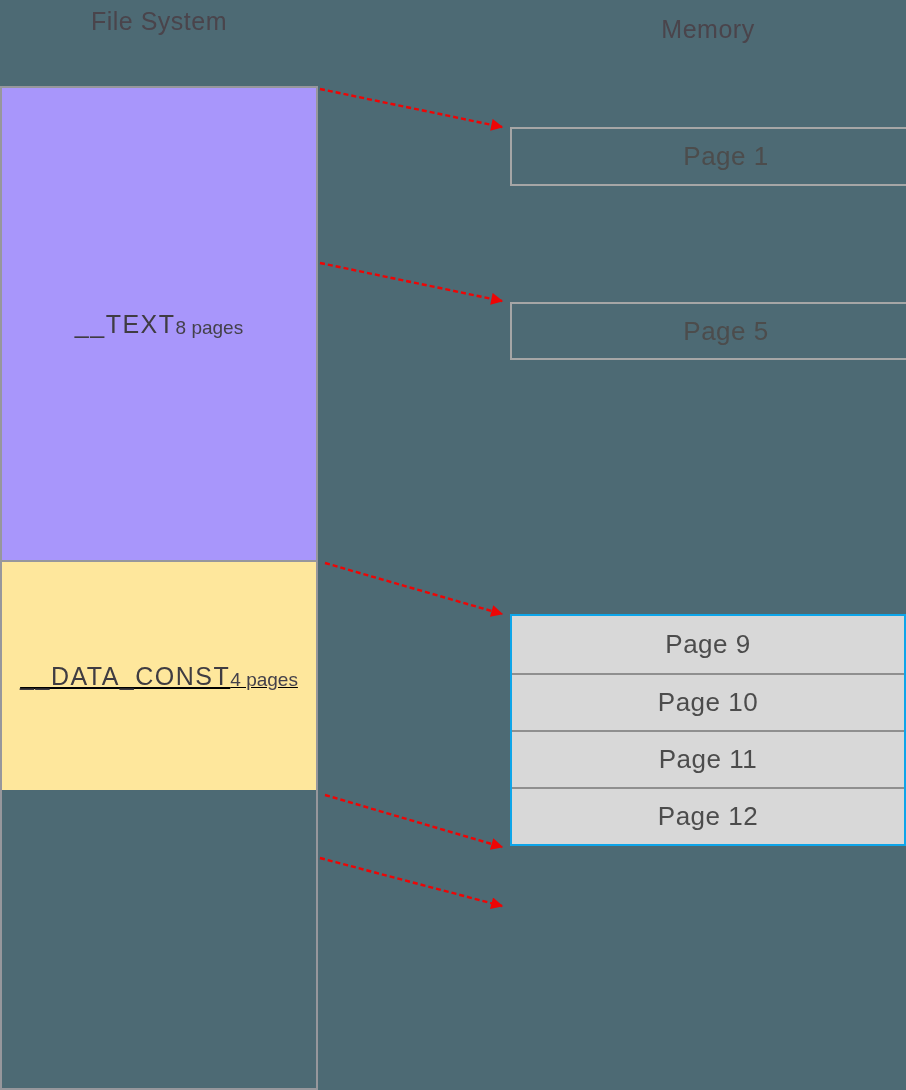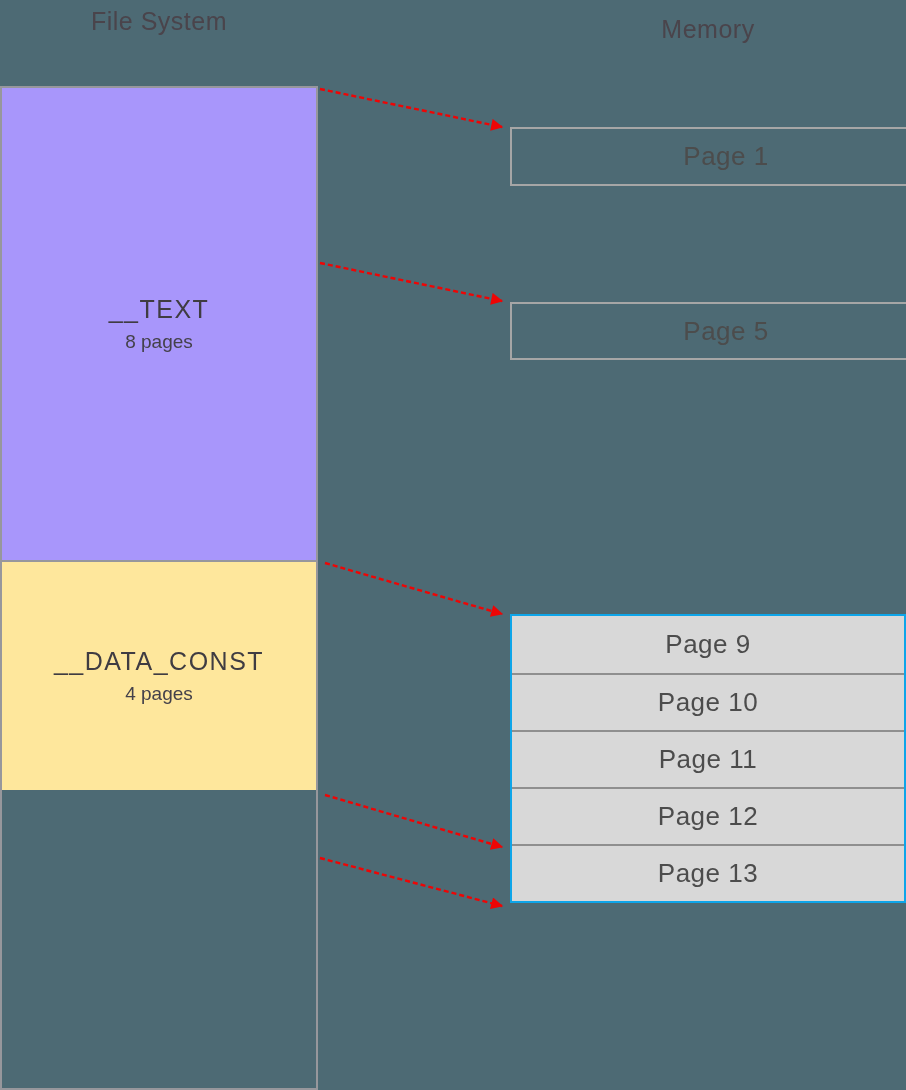--- a/index.html
+++ b/index.html
@@ -27,28 +27,28 @@
     position: absolute;
     left: 0; top: 86px;
     width: 318px; height: 1004px;
     box-sizing: border-box;
     border: 2px solid #97979c;
     display: flex;
     flex-direction: column;
   }
   .segment {
     display: flex;
-    flex-direction: column;
+    flex-direction: row;
     align-items: center;
     justify-content: center;
     box-sizing: border-box;
   }
   .segment + .segment { border-top: 2px solid #97979c; }
   .seg-text { height: 472px; }
-  .seg-data-const { height: 230px; }
+  .seg-data-const { height: 230px; text-decoration: underline; }
   .seg-data { flex: 1 1 auto; }
   .seg-name {
     font-size: 25px;
     font-weight: 500;
     color: #3f3c42;
     letter-spacing: 1.5px;
   }
   .seg-size {
     margin-top: 7px;
     font-size: 19px;
@@ -128,23 +128,20 @@
     </div>
     <div class="mem-row">
       <span class="page-label">Page 10</span>
     </div>
     <div class="mem-row">
       <span class="page-label">Page 11</span>
     </div>
     <div class="mem-row">
       <span class="page-label">Page 12</span>
     </div>
-    <div class="mem-row">
-      <span class="page-label">Page 13</span>
-    </div>
   </div>
 
   <svg class="arrows" width="906" height="1090" viewBox="0 0 906 1090">
     <defs>
       <marker id="ah" viewBox="0 0 10 10" refX="9" refY="5" markerWidth="14" markerHeight="12" markerUnits="userSpaceOnUse" orient="auto">
         <path d="M0,0 L10,5 L0,10 z" fill="#ee0505"></path>
       </marker>
     </defs>
     <line x1="320" y1="89" x2="502" y2="127" stroke-width="2.4" stroke-dasharray="5 3" marker-end="url(#ah)" stroke="#ee0505"></line>
     <line x1="320" y1="263" x2="502" y2="301" stroke-width="2.4" stroke-dasharray="5 3" marker-end="url(#ah)" stroke="#ee0505"></line>

